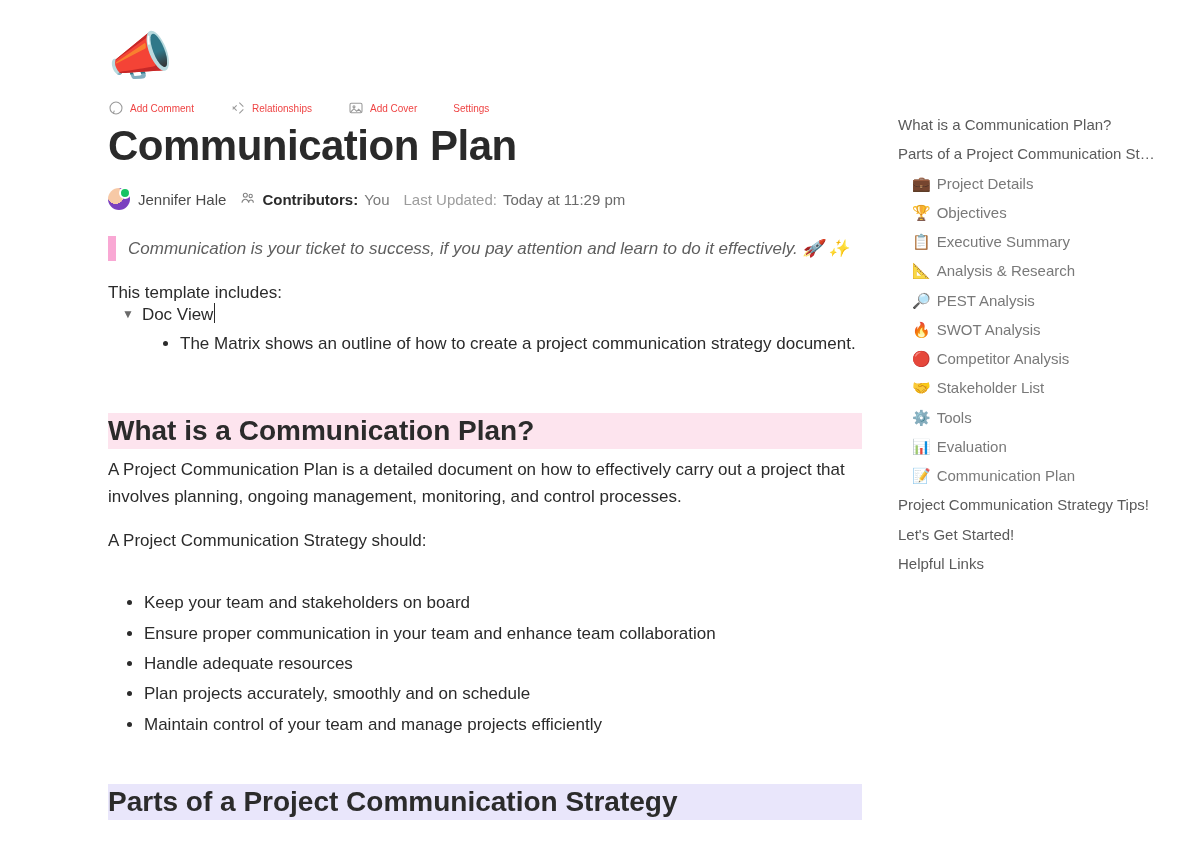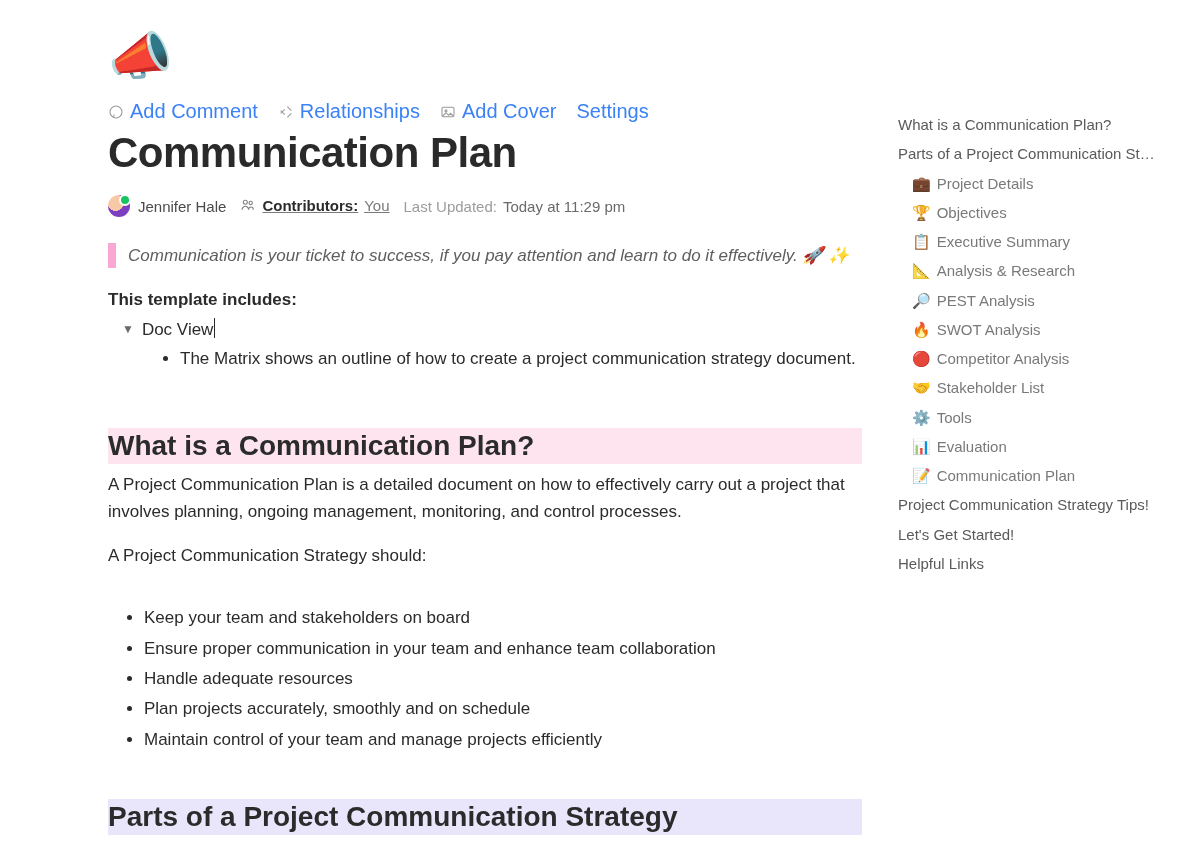--- a/index.html
+++ b/index.html
@@ -21,23 +21,23 @@
     padding: 30px 0 0 108px;
   }
   .megaphone {
     font-size: 52px;
     line-height: 1;
     margin-bottom: 18px;
   }
   .toolbar {
     display: flex;
     align-items: center;
-    gap: 20px;
-    font-size: 20px;
-    color: #3b82f6;
+    gap: 36px;
+    font-size: 10px;
+    color: #ef4444;
     margin-bottom: 6px;
   }
   .toolbar-item { display: flex; align-items: center; gap: 6px; cursor: pointer; }
   .toolbar-item svg { width: 16px; height: 16px; stroke: #9a9a9a; fill: none; stroke-width: 1.6; }
   .title {
     font-size: 42px;
     font-weight: 800;
     letter-spacing: -0.5px;
     color: #2a2a2a;
     margin-bottom: 18px;
@@ -68,21 +68,21 @@
   .quote {
     border-left: 8px solid #f9a8d4;
     padding: 2px 0 2px 12px;
     font-style: italic;
     font-size: 17px;
     color: #5e5e5e;
     margin: 0 0 22px 0;
     width: 760px;
   }
   .tincl {
-    font-size: 17px; font-weight:700; margin-bottom:8px;
+    font-size: 17px; font-weight:400; margin-bottom:0;
   }
   .doc-view-row {
     display:flex; align-items:center; gap:8px; padding-left:14px;
     font-size:17px; color:#2b2b2b; margin-bottom:6px;
   }
   .caret { color:#6a6a6a; font-size:12px; }
   .doc-view-text { position:relative; }
   .doc-view-text::after {
     content:""; display:inline-block; width:1px; height:20px; background:#2b2b2b;
     vertical-align:-3px; margin-left:1px;
@@ -164,21 +164,21 @@
       </div>
     </div>
 
     <h1 class="title">Communication Plan</h1>
 
     <div class="meta">
       <div style="display:flex;align-items:center;gap:8px;">
         <div class="avatar"></div>
         <span class="author">Jennifer Hale</span>
       </div>
-      <div style="display:flex;align-items:flex-start;gap:6px;text-decoration:underline;">
+      <div style="display:flex;align-items:center;gap:6px;">
         <span class="contrib-icon">
           <svg viewBox="0 0 24 24">
               <circle cx="8" cy="8" r="3"></circle>
               <circle cx="16" cy="9" r="2.5"></circle>
               <path d="M3 19c0-3 3-5 5-5s5 2 5 5M13 19c0-2.5 2-4 3.5-4s3.5 1.5 3.5 4"></path>
             </svg>
         </span>
         <span class="contrib-label">Contributors:</span>
         <span class="contrib-val">You</span>
       </div>

